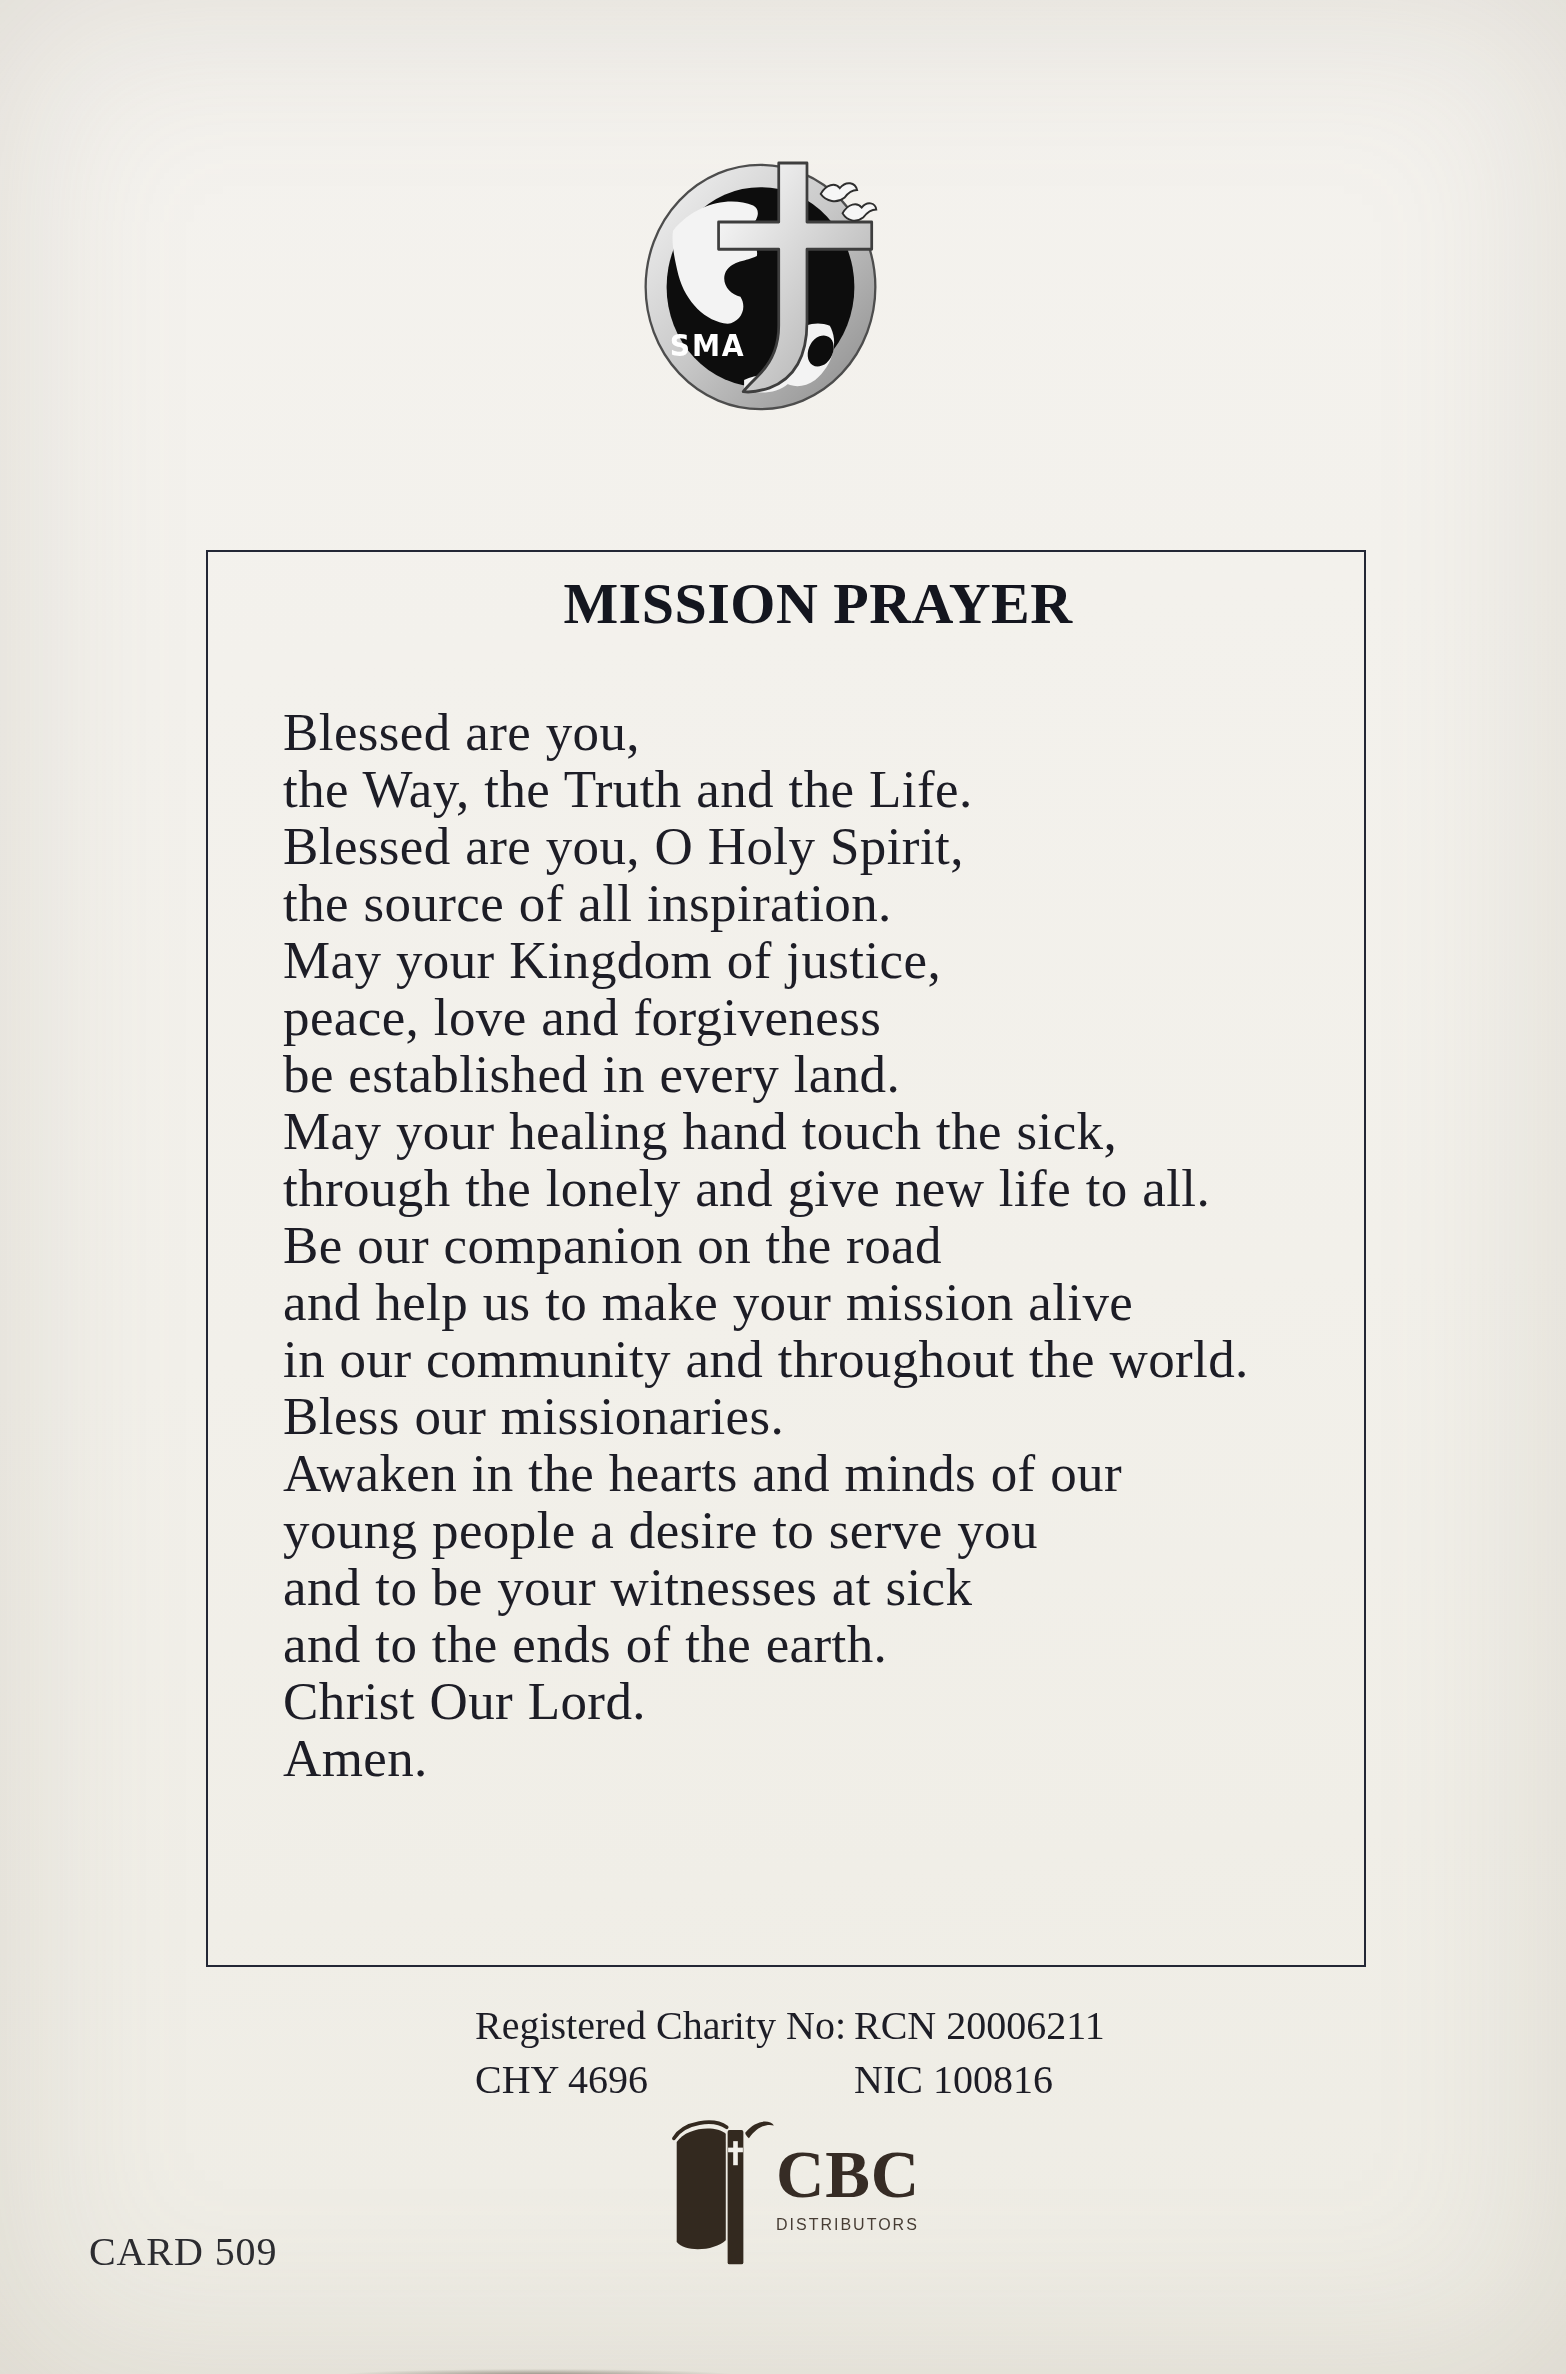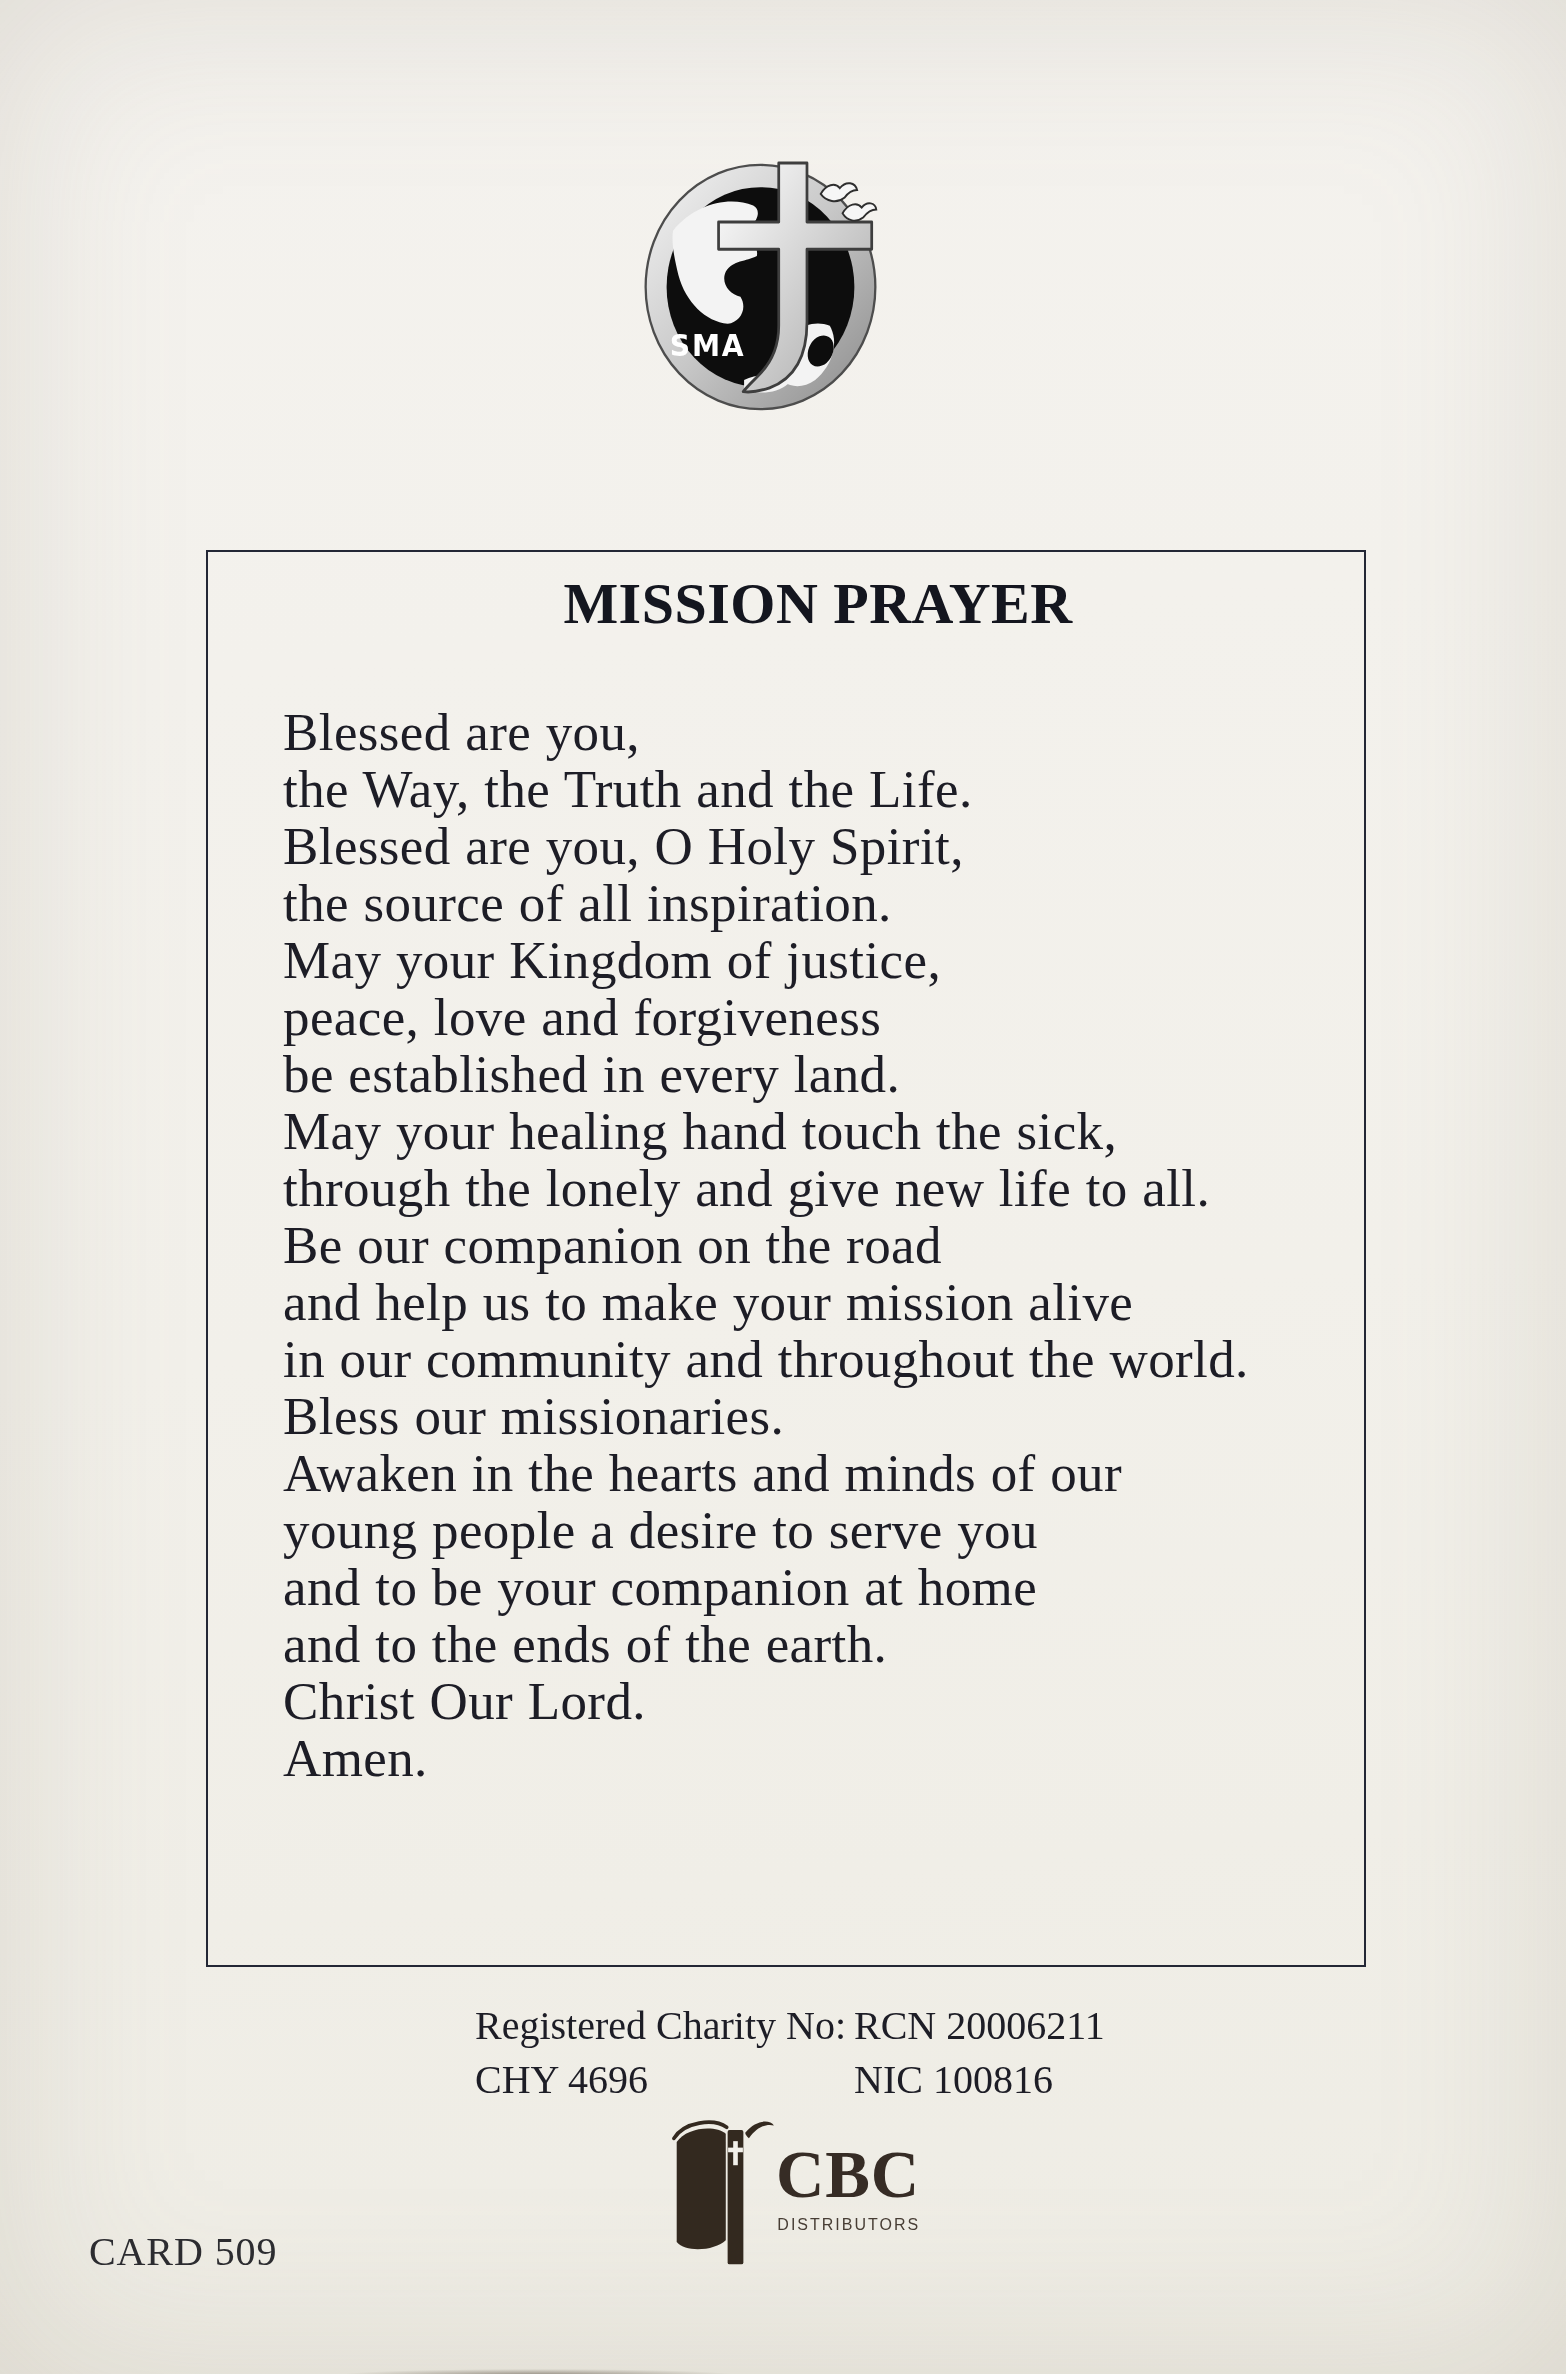--- a/index.html
+++ b/index.html
@@ -16,21 +16,21 @@
     border:2.8px solid #232735;box-sizing:border-box;}
   .prayer-title{position:absolute;left:0;top:23px;width:100%;text-align:center;
     font-weight:bold;font-size:58px;line-height:58px;letter-spacing:0.5px;color:#14161f;padding-left:32px;}
   .prayer-lines{position:absolute;left:75px;top:152px;
     font-size:53px;line-height:57px;letter-spacing:0.4px;word-spacing:0.9px;color:#1d1d26;white-space:nowrap;}
   
   .charity{position:absolute;left:475px;top:1999px;display:grid;
     grid-template-columns:379px auto;font-size:40px;line-height:54px;color:#1d1d26;}
   
   .cbc-book{position:absolute;left:671px;top:2118px;width:104px;height:150px;}
-  .cbc-text{position:absolute;left:776px;top:2141px;text-align:right;}
+  .cbc-text{position:absolute;left:776px;top:2141px;}
   .cbc-name{font-size:67px;line-height:67px;font-weight:bold;letter-spacing:0.9px;color:#362c25;}
   .cbc-sub{margin-top:8.3px;font-family:"Liberation Sans",sans-serif;font-size:16px;
     letter-spacing:2px;color:#473d34;}
   
   .card-number{position:absolute;left:89px;top:2232px;font-size:40px;line-height:40px;
     letter-spacing:0.9px;color:#2c2c30;}
   
   .bottom-smudge{position:absolute;left:343px;bottom:0;width:390px;height:5.6px;
     background:radial-gradient(ellipse at 50% 100%, rgba(70,58,45,.5), rgba(70,58,45,0) 72%);}
 </style>
@@ -89,21 +89,21 @@
         <div class="prayer-line">peace, love and forgiveness</div>
         <div class="prayer-line">be established in every land.</div>
         <div class="prayer-line">May your healing hand touch the sick,</div>
         <div class="prayer-line">through the lonely and give new life to all.</div>
         <div class="prayer-line">Be our companion on the road</div>
         <div class="prayer-line">and help us to make your mission alive</div>
         <div class="prayer-line">in our community and throughout the world.</div>
         <div class="prayer-line">Bless our missionaries.</div>
         <div class="prayer-line">Awaken in the hearts and minds of our</div>
         <div class="prayer-line">young people a desire to serve you</div>
-        <div class="prayer-line">and to be your companion at home</div>
+        <div class="prayer-line">and to be your witnesses at sick</div>
         <div class="prayer-line">and to the ends of the earth.</div>
         <div class="prayer-line">Christ Our Lord.</div>
         <div class="prayer-line">Amen.</div>
       </div>
   </div>
 
   <div class="charity">
     <span>Registered Charity No:</span>
     <span>RCN 20006211</span>
     <span>CHY 4696</span>

